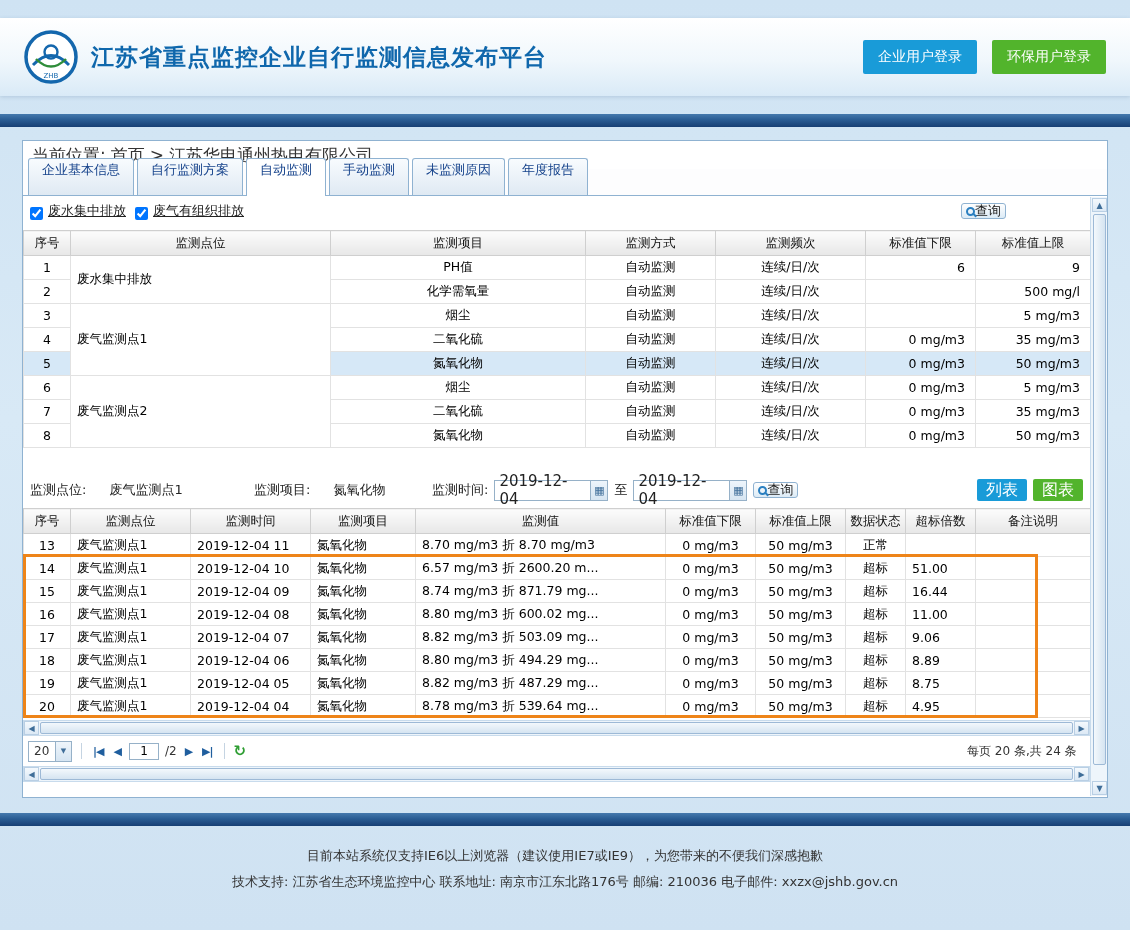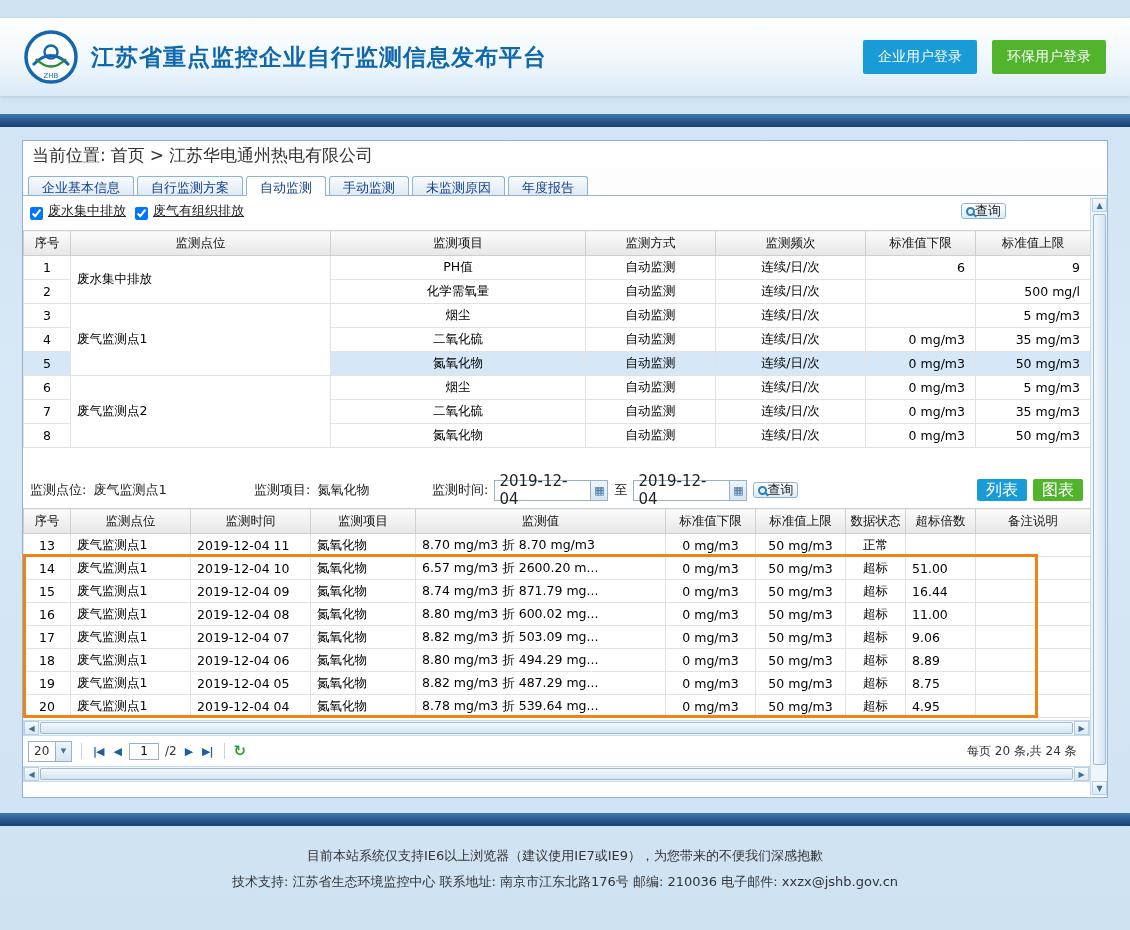--- a/index.html
+++ b/index.html
@@ -27,21 +27,21 @@
   .darkbar.bottom { margin-top:15px; }
   
   .panel { position:relative; width:1086px; margin:13px 22px 0; background:#fff;
     border:1px solid #8fb2d1; min-height:658px; }
   .breadcrumb { height:28px; display:flex; align-items:center; gap:5px; padding:0 9px;
     font-size:17px; color:#333; }
   .breadcrumb .link { cursor:pointer; }
   
   .tabbar { display:flex; align-items:flex-end; gap:3px; padding:2px 4px 0 5px; height:27px;
     border-bottom:1px solid #8fb2d1; background:#fdfdfe; }
-  .tab { height:19px; line-height:22px; padding:0 13px; font-size:13px; color:#15428b; cursor:pointer;
+  .tab { height:37px; line-height:22px; padding:0 13px; font-size:13px; color:#15428b; cursor:pointer;
     background: linear-gradient(180deg,#f8fbfe,#dfe9f3); border:1px solid #8fb2d1; border-bottom:none;
     border-radius:3px 3px 0 0; position:relative; white-space:nowrap; }
   .tab.active { background:#fff; }
   .tab.active::after { content:''; position:absolute; left:0; right:0; bottom:-1px; height:1px; background:#fff; }
   
   .filter-row { width:1067px; height:30px; display:flex; align-items:center; gap:9px; padding:0 4px 0 7px; }
   .cb { display:flex; align-items:flex-end; gap:5px; font-size:13px; cursor:pointer;text-decoration:underline; }
   .cb input { width:13px; height:13px; cursor:pointer; }
   .btn-query { display:inline-flex; align-items:center; height:16px; padding:0 4px; cursor:pointer;
     background: linear-gradient(180deg,#fefefe,#dcebf6); border:1px solid #8fb2d1; border-radius:3px;
@@ -58,21 +58,21 @@
   .grid td { border:1px solid #e2e2e2; font-size:12.5px; color:#000; height:23px; padding:0 6px;
     white-space:nowrap; overflow:hidden; }
   .plan td { height:24px; }
   .c { text-align:center; } .l { text-align:left; } .r { text-align:right; padding-right:10px !important; }
   .grid tr.selected td { background:#d6e8f7; }
   .st-normal { color:#14a019; }
   .st-exceed { color:#e01515; }
   
   .detail-filter { width:1067px; display:flex; align-items:center; padding:0 7px; gap:6px;
     font-size:13px; margin-top:28px; height:28px; }
-  .dfg { display:inline-flex; gap:7px; }
+  .dfg { display:inline-flex; gap:23px; }
   .dfg.g1 { width:218px; } .dfg.g2 { width:172px; }
   .datefield { display:inline-flex; align-items:center; width:114px; height:21px;
     border:1px solid #96b1c8; background:#fff; cursor:text; }
   .datefield .dval { flex:1; padding:0 4px; font-size:15px; }
   .datefield .cal { width:17px; height:19px; display:flex; align-items:center; justify-content:center;
     background: linear-gradient(180deg,#eef5fb,#d6e5f2); border-left:1px solid #96b1c8;
     font-size:11px; color:#3f6e99; cursor:pointer; }
   .spacer { flex:1; }
   .btn-mini { border:none; border-radius:2px; color:#fff; font-size:16px; height:22px; padding:0 9px;
     cursor:pointer; font-family:inherit; }

